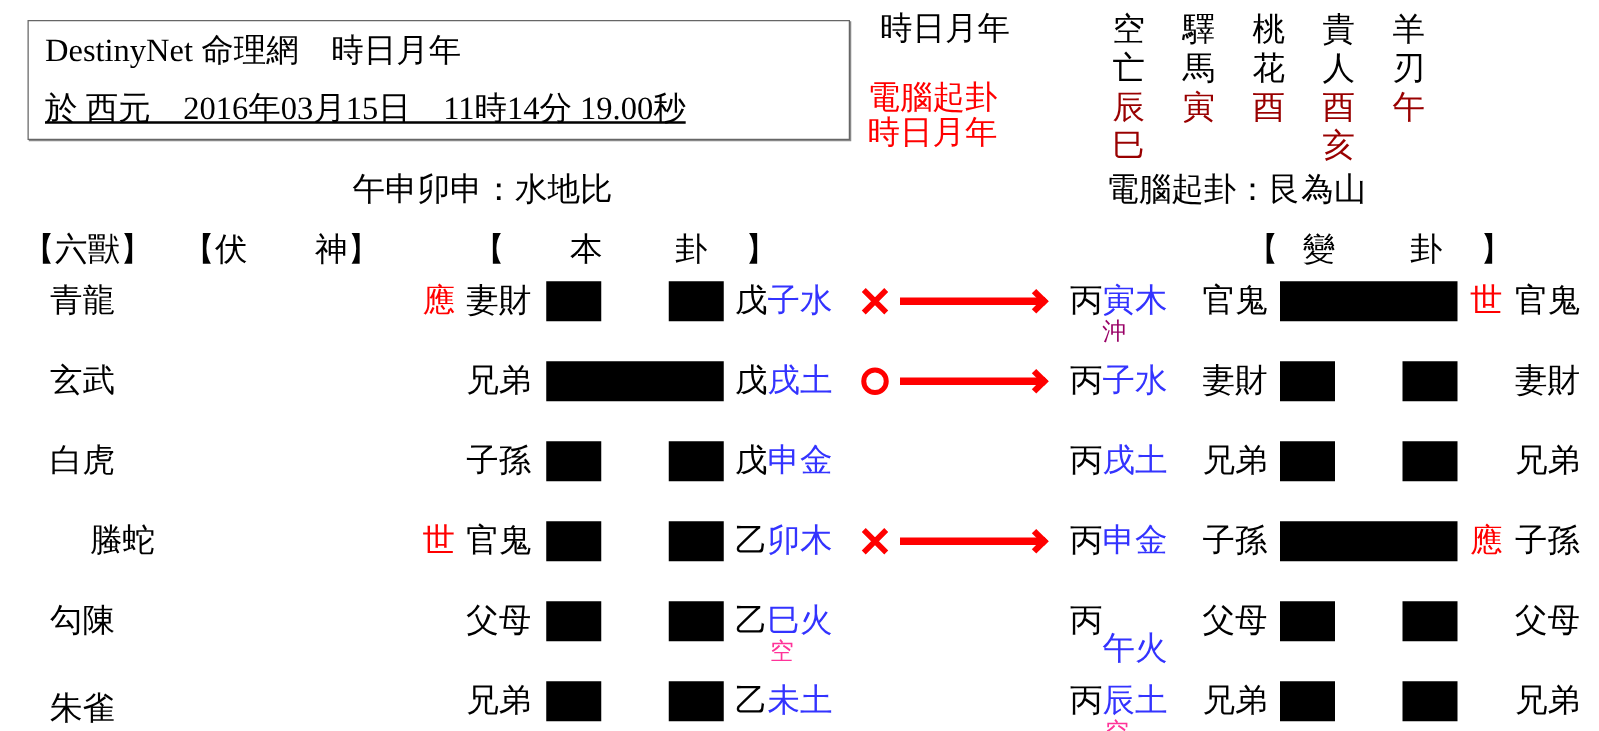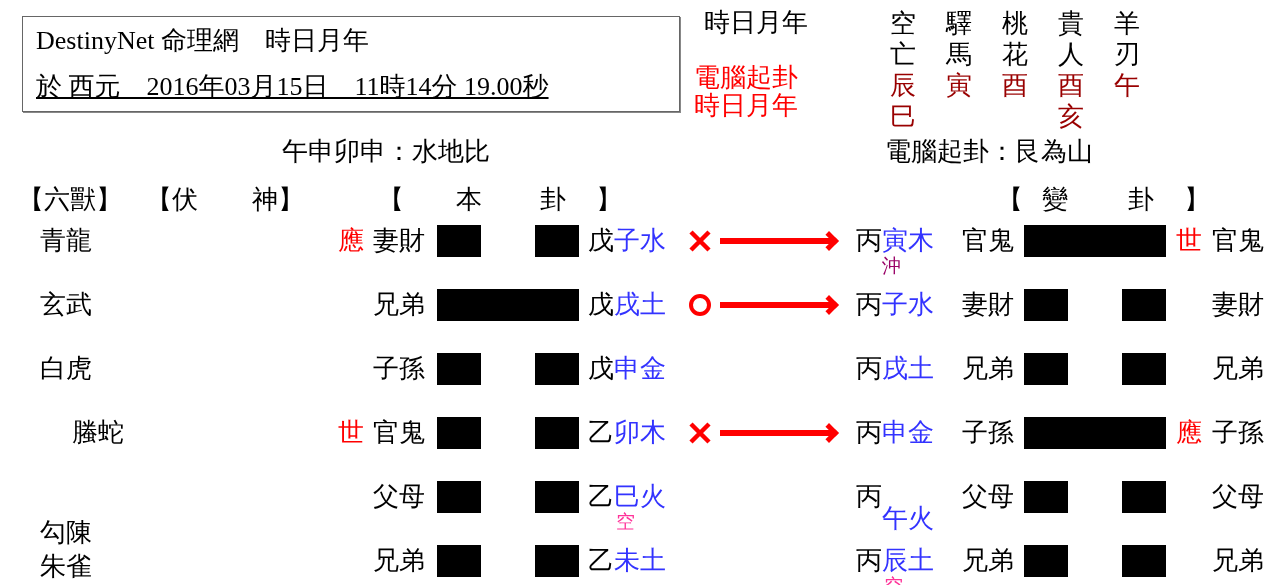--- a/index.html
+++ b/index.html
@@ -148,21 +148,21 @@
   <div class="arrowhead" style="left:822px;top:426px;"></div>
   <div class="abs t26" style="left:856px;top:418px;">丙</div>
   <div class="abs t26 blue" style="left:882px;top:418px;">申金</div>
   <div class="abs t26" style="left:962px;top:418px;">子孫</div>
   <div class="bar" style="left:1024px;top:417px;width:142px;"></div>
   <div class="abs t26 red" style="left:1176px;top:418px;">應</div>
   <div class="abs t26" style="left:1212px;top:418px;">子孫</div>
 </div>
 
 <div>
-  <div class="abs t26" style="left:40px;top:482px;margin-top:36px;">勾陳</div>
+  <div class="abs t26" style="left:40px;top:482px;">勾陳</div>
   <div class="abs t26" style="left:373px;top:482px;">父母</div>
   <div class="bar" style="left:437px;top:481px;width:44px;"></div>
   <div class="bar" style="left:535px;top:481px;width:44px;"></div>
   <div class="abs t26" style="left:588px;top:482px;">乙</div>
   <div class="abs t26 blue" style="left:614px;top:482px;">巳火</div>
   <div class="sub pink" style="left:616px;top:512px;">空</div>
   <div class="abs t26" style="left:856px;top:482px;">丙</div>
   <div class="abs t26 blue" style="left:882px;top:504px;">午火</div>
   <div class="abs t26" style="left:962px;top:482px;">父母</div>
   <div class="bar" style="left:1024px;top:481px;width:44px;"></div>

